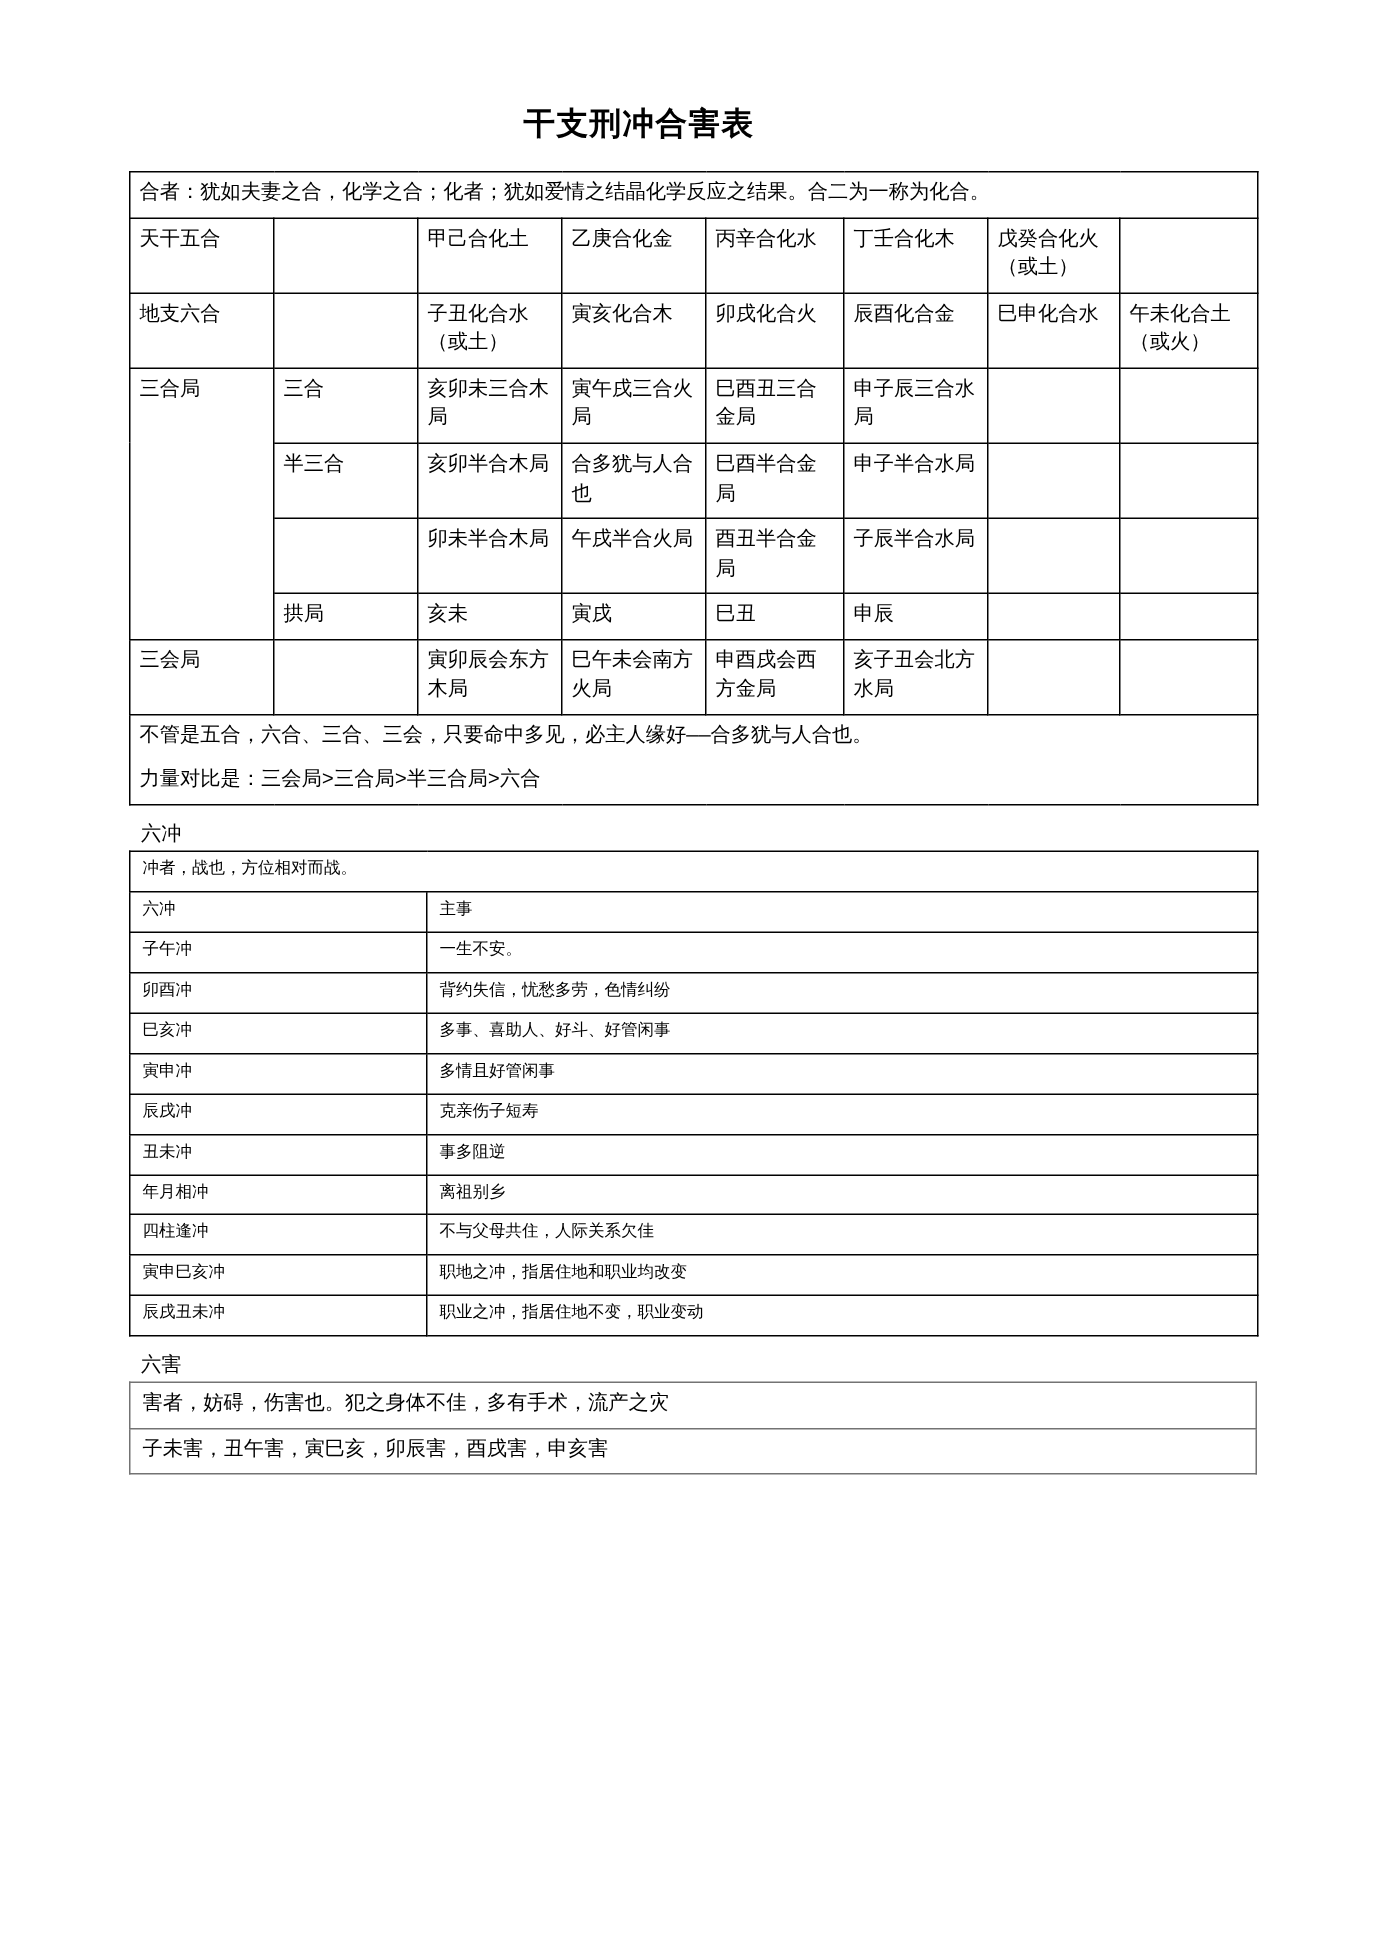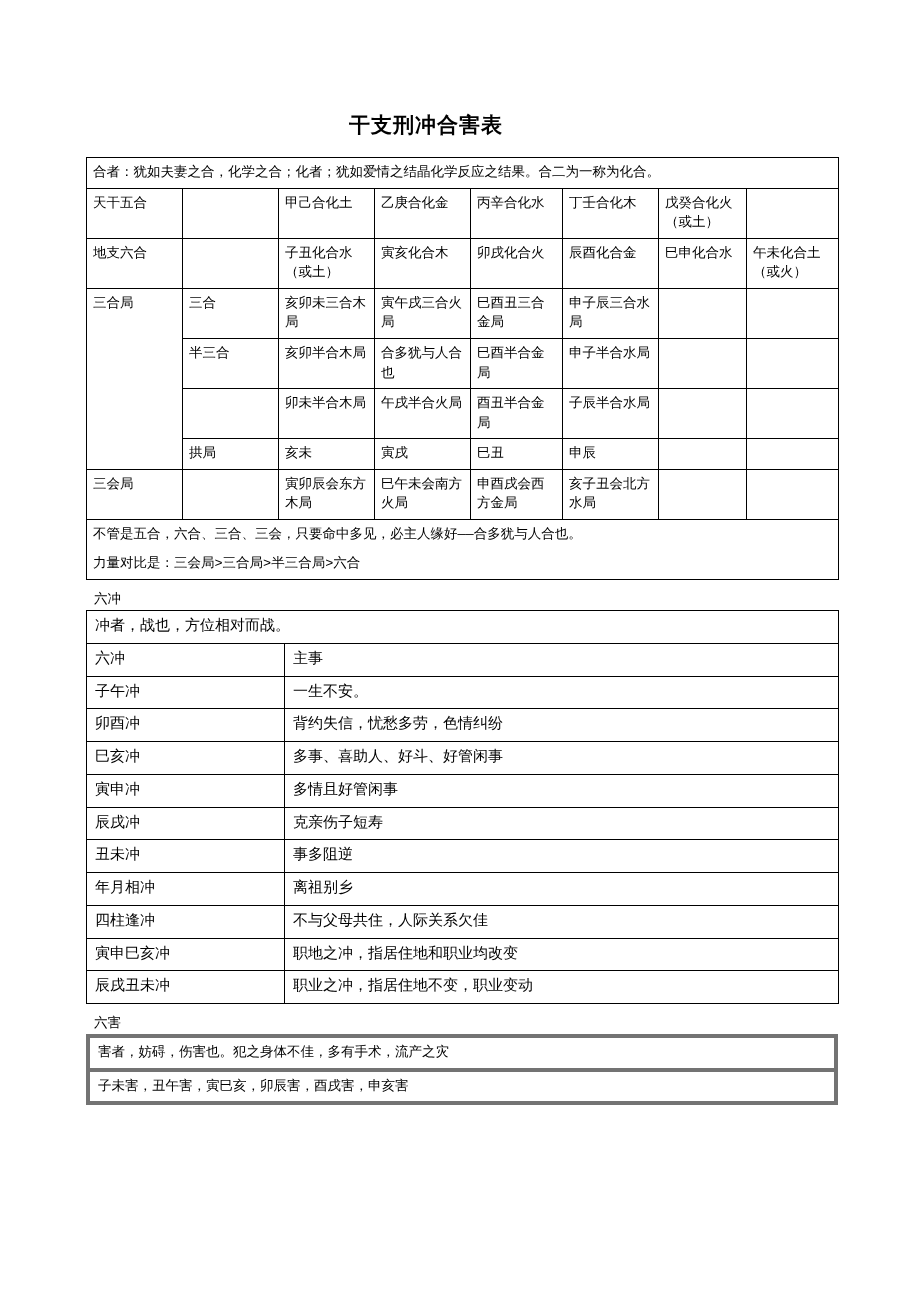--- a/index.html
+++ b/index.html
@@ -11,21 +11,21 @@
     width: 920px;
     height: 1302px;
     font-family: "Liberation Serif", "DejaVu Serif", serif;
     color: #000000;
     position: relative;
   }
   .page {
     width: 848px;
     height: 1302px;
     box-sizing: border-box;
-    padding: 111px 82px 0 86px;
+    padding: 68px 82px 0 86px;
   }
   h1.doc-title {
     font-size: 21px;
     font-weight: bold;
     text-align: center;
     margin: 0 0 18px 0;
     letter-spacing: 1px;
     font-family: "Liberation Sans", "DejaVu Sans", sans-serif;
   }
   table {
@@ -49,28 +49,28 @@
   .note-row td {
     font-size: 13.5px;
   }
   .section-label {
     font-size: 13.5px;
     margin: 10px 0 2px 8px;
     font-family: "Liberation Serif", "DejaVu Serif", serif;
   }
   table.six td {
     border: 1px solid #000000;
-    font-size: 15px;
+    font-size: 11px;
     line-height: 1.45;
     padding: 5px 8px;
     vertical-align: top;
     text-align: left;
   }
   table.harm td {
-    border: 4px solid #737373;
+    border: 1px solid #737373;
     font-size: 13.5px;
     line-height: 1.45;
     padding: 5px 8px;
     vertical-align: top;
   }
 </style>
 </head>
 <body>
 
 <div class="page">

